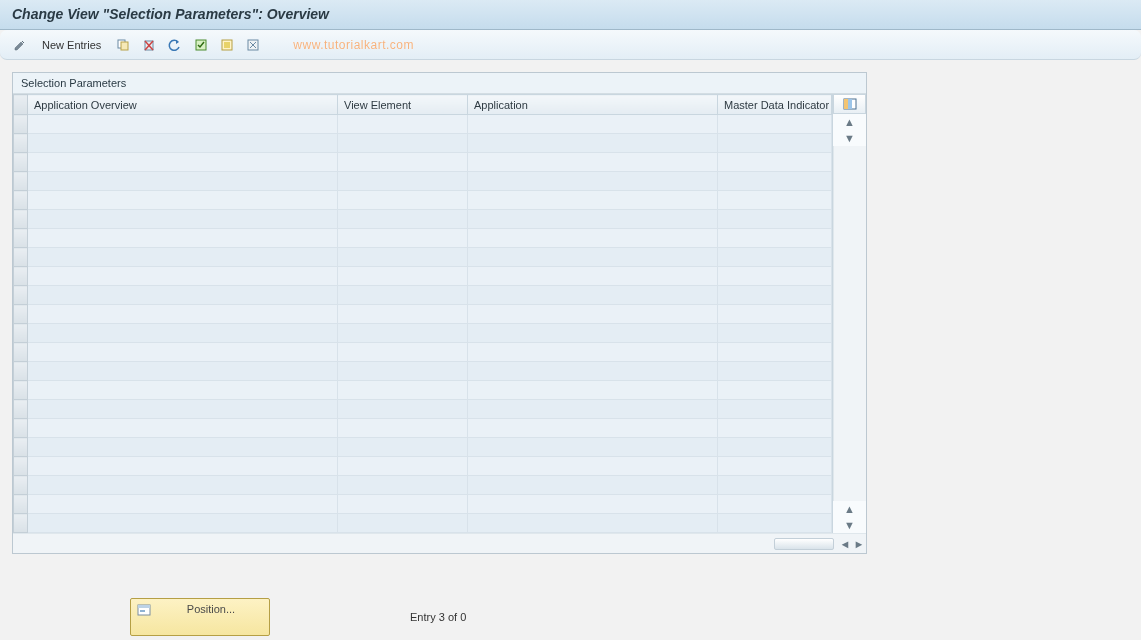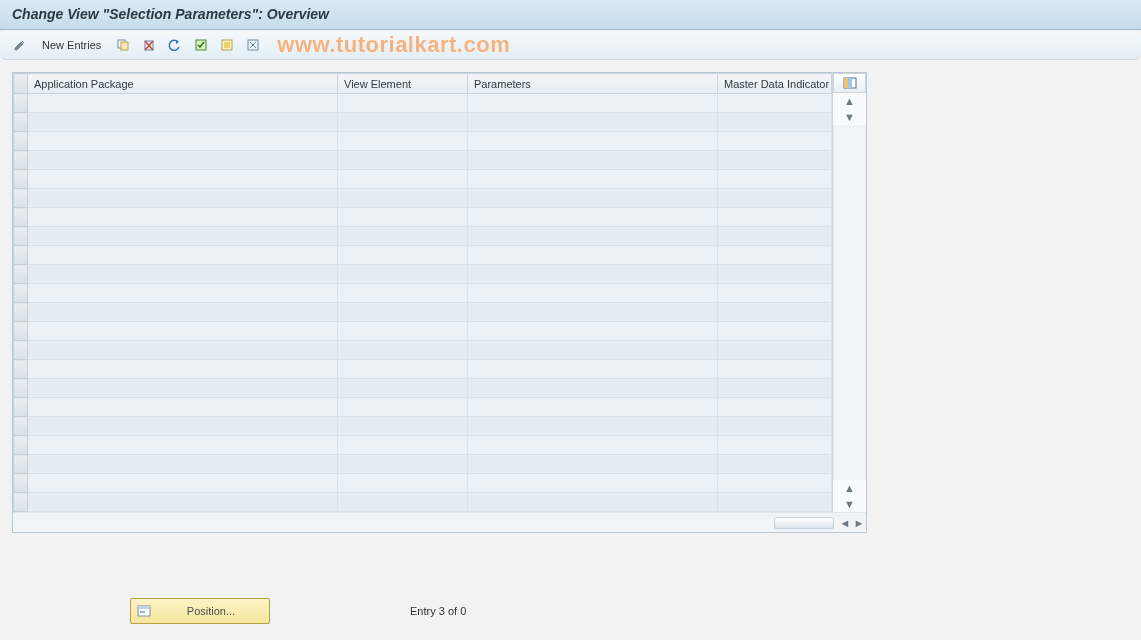--- a/index.html
+++ b/index.html
@@ -37,24 +37,24 @@
     border-radius: 2px;
     display: flex; align-items: center; justify-content: center;
     cursor: pointer;
   }
   .tb-text-btn {
     padding: 2px 6px;
     cursor: pointer;
     color: #333;
   }
   .watermark {
-    margin-left: 8px;
+    margin-left: 24px;
     color: #f5b27e;
-    font-size: 22px;
-    font-weight: 700;
+    font-size: 12px;
+    font-weight: 400;
     text-shadow: 0 0 1px #fff;
     letter-spacing: 0.5px;
   }
   svg { display: block; }
   .work-area {
     padding: 12px 12px 6px 12px;
   }
   .panel {
     width: 855px;
     border: 1px solid #bcc8d1;
@@ -144,26 +144,26 @@
     position: absolute;
     top: 598px;
     left: 0;
     width: 1141px;
     padding-left: 130px;
     display:flex;
     align-items:center;
     gap: 140px;
   }
   .pos-btn {
-    width: 140px; height: 26px;
+    width: 140px; height: 38px;
     background: linear-gradient(#fdf2c4,#f6e6a0);
     border: 1px solid #b59f45;
     border-radius: 2px;
-    display:flex; align-items:center; gap:8px;
-    padding: 12px 6px;
+    display:flex; align-items:flex-start; gap:8px;
+    padding: 4px 6px;
     color:#4a4a4a;
     cursor:pointer;
   }
   .pos-btn svg { flex:none; }
   .status-text { color:#333; }
 </style>
 </head>
 <body>
 
 <div class="titlebar">Change View "Selection Parameters": Overview</div>
@@ -212,28 +212,29 @@
         <rect x="2" y="2" width="10" height="10" fill="#eef2f5" stroke="#6b8aa3"></rect>
         <line x1="4" y1="4" x2="10" y2="10" stroke="#6b8aa3" stroke-width="1"></line>
         <line x1="10" y1="4" x2="4" y2="10" stroke="#6b8aa3" stroke-width="1"></line>
       </svg>
   </div>
   <span class="watermark">www.tutorialkart.com</span>
 </div>
 
 <div class="work-area">
   <div class="panel">
+    <div class="panel-title">Selection Parameters</div>
     <div class="grid-wrap">
       <table class="grid">
         <thead>
           <tr>
             <th class="row-handle"></th>
-            <th class="col-app">Application Package</th>
+            <th class="col-app">Application Overview</th>
             <th class="col-elem">View Element</th>
-            <th class="col-desc">Parameters</th>
+            <th class="col-desc">Application</th>
             <th class="col-mdi">Master Data Indicator</th>
           </tr>
         </thead>
         <tbody id="table-body">
             <tr>
               <td class="row-handle"></td>
               <td></td>
               <td></td>
               <td></td>
               <td></td>

